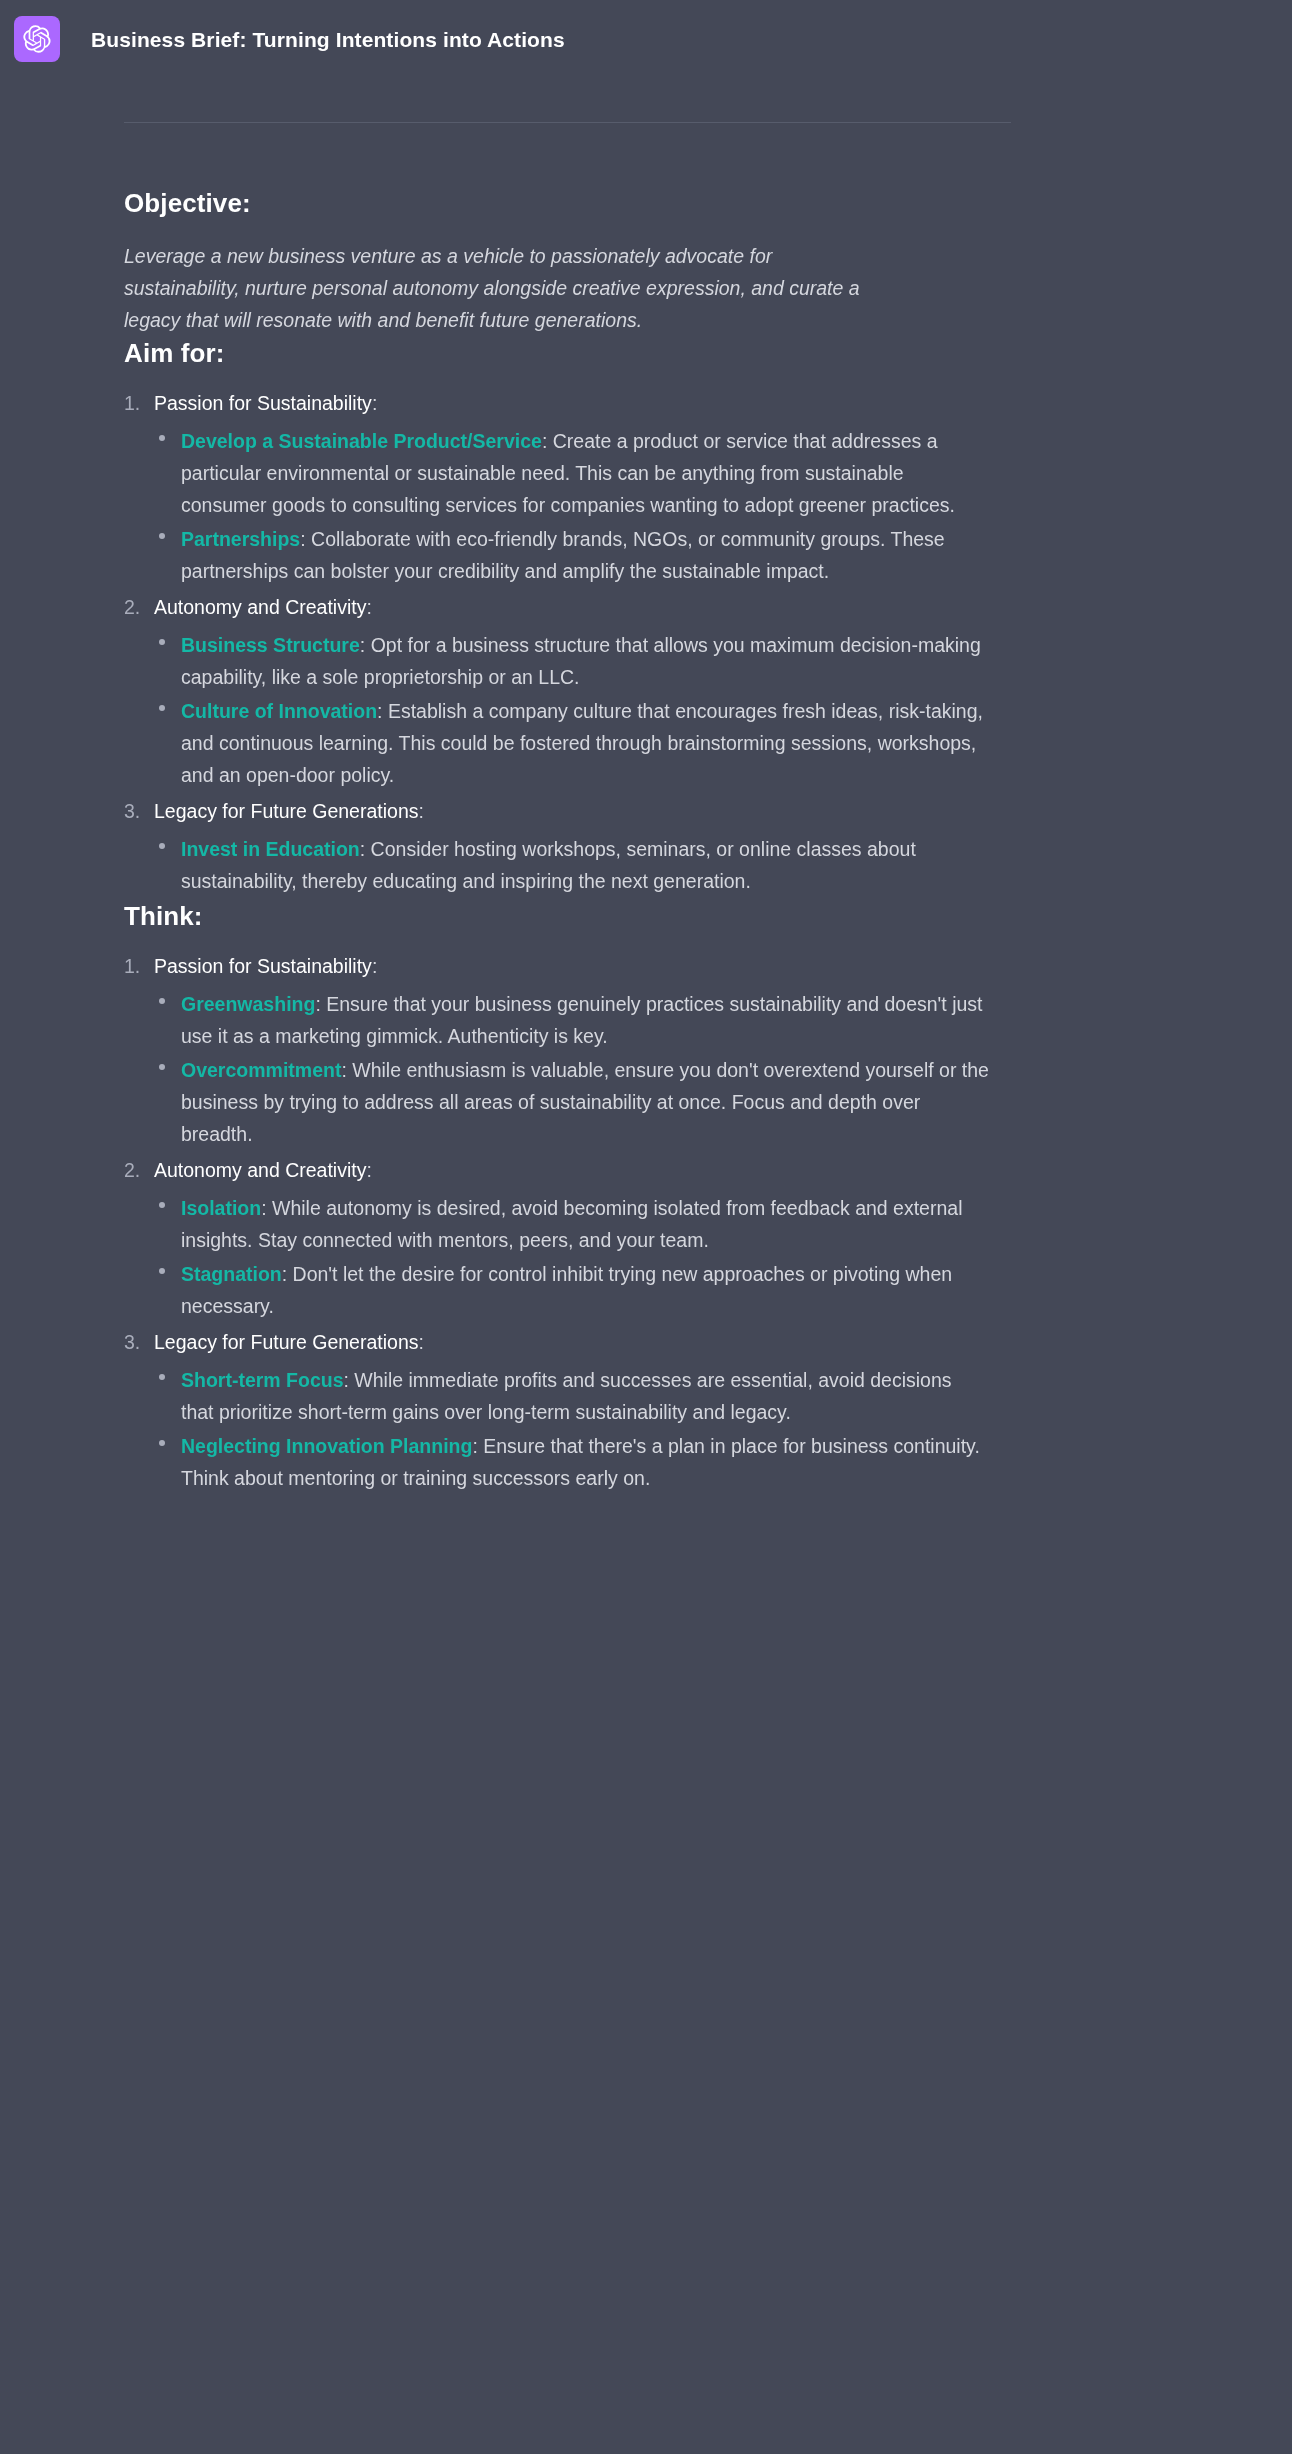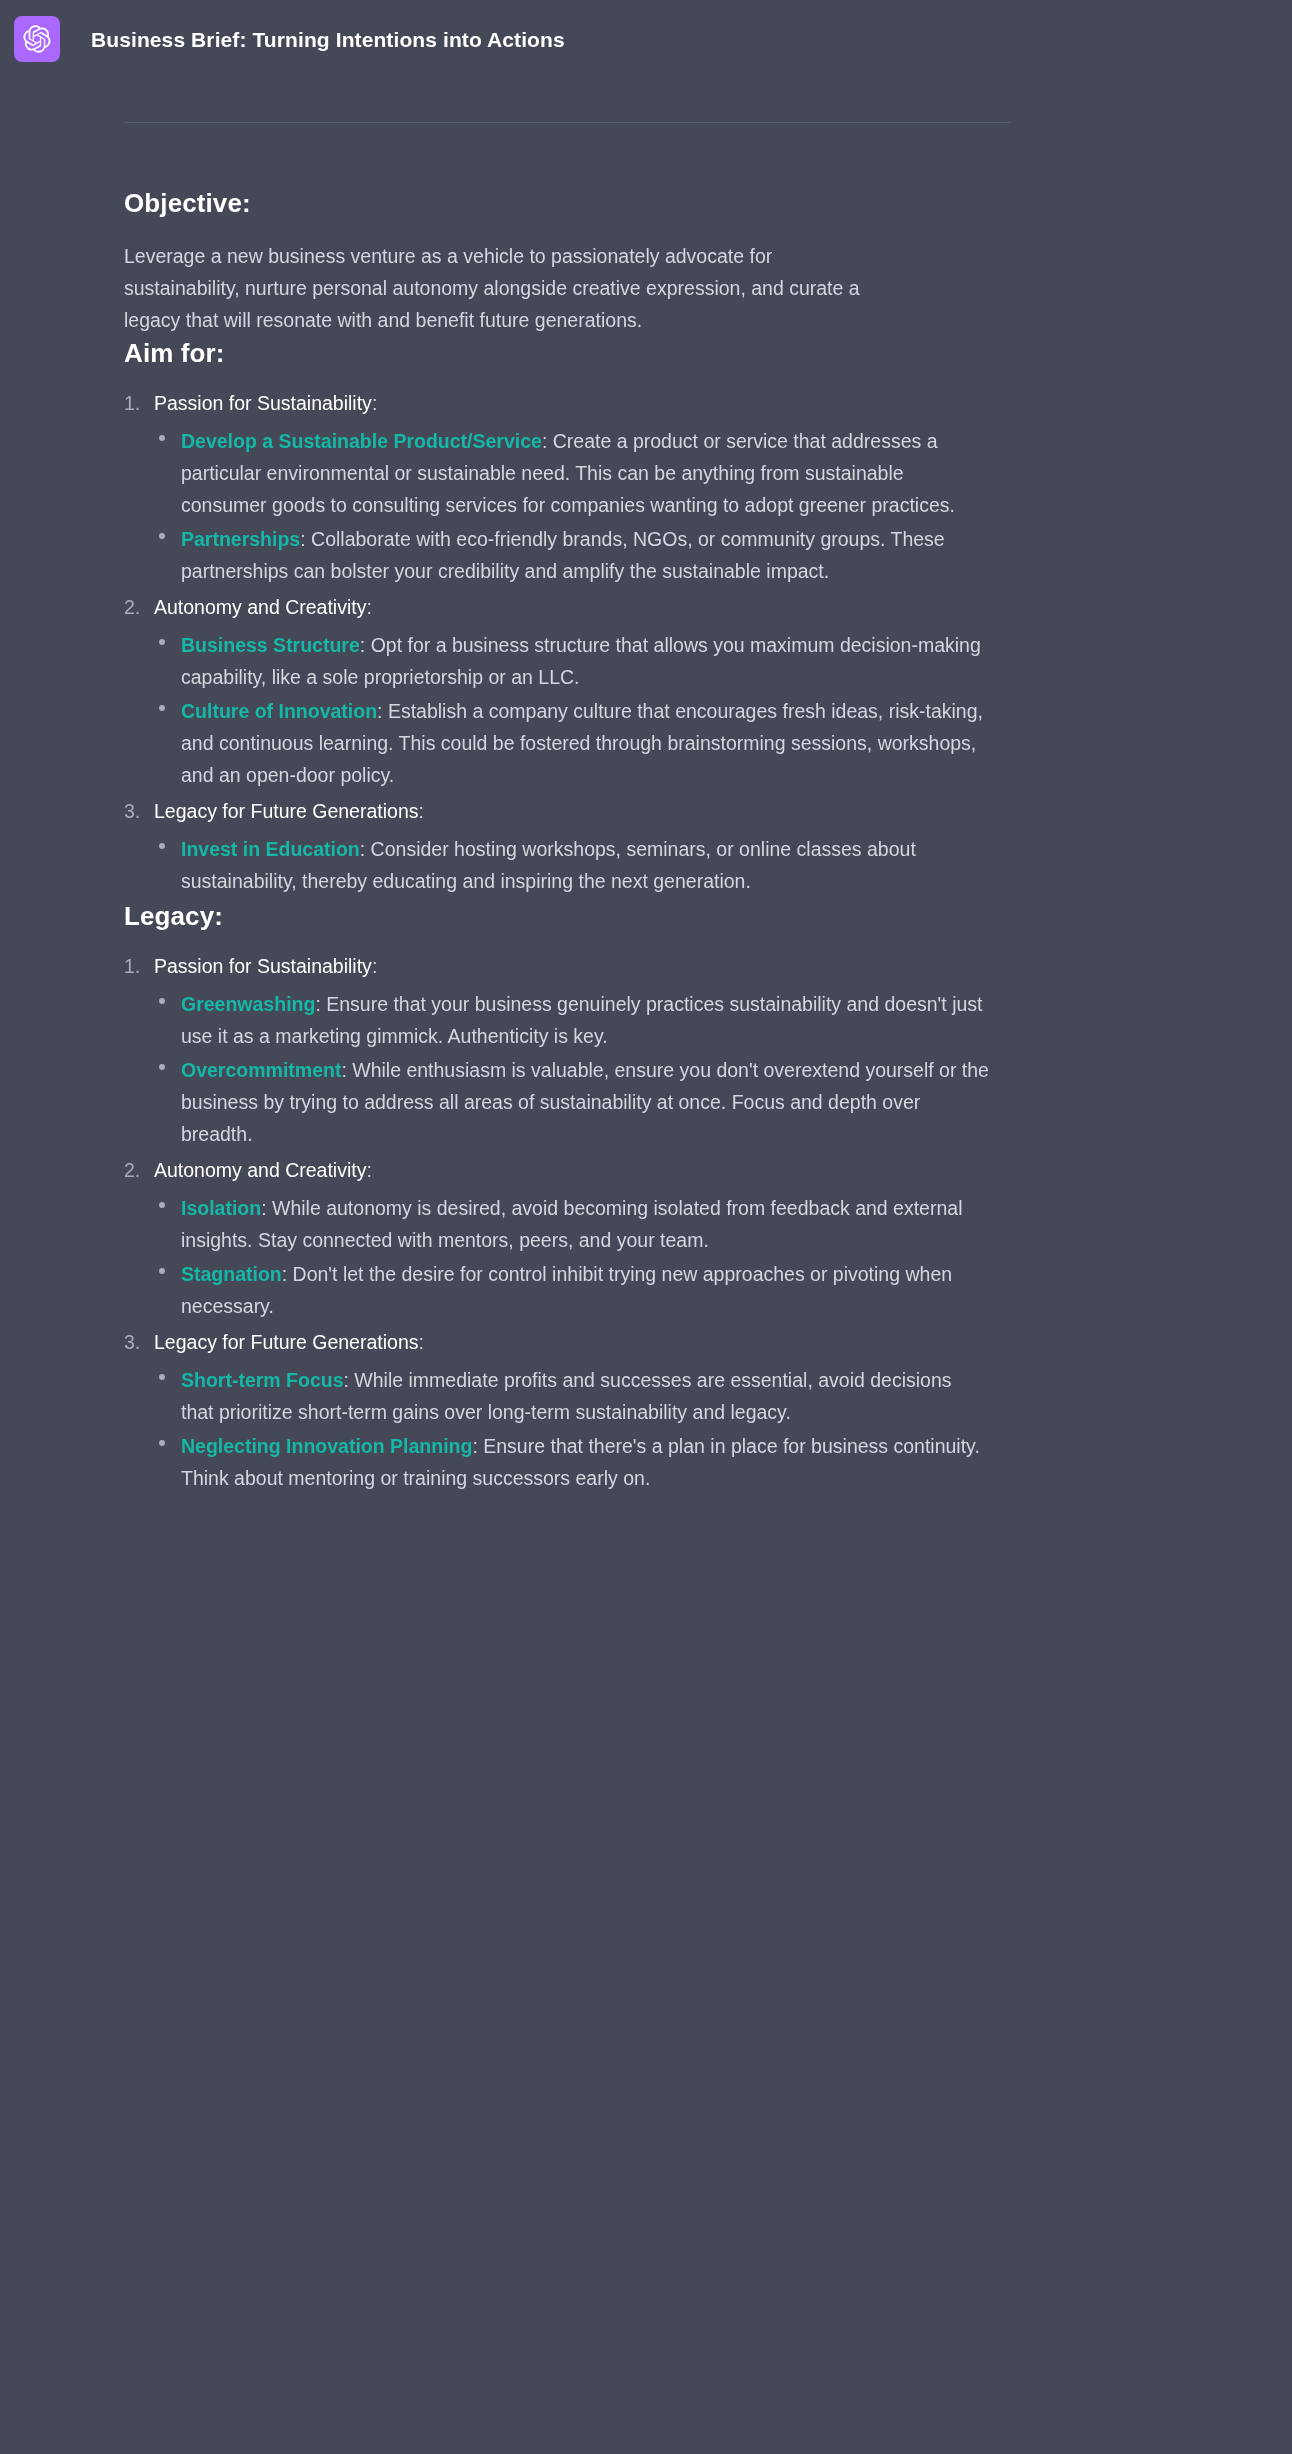--- a/index.html
+++ b/index.html
@@ -70,20 +70,21 @@
     margin: 0;
     letter-spacing: 0.1px;
   }
   .objective-block { padding-top: 63px; }
   .objective-para {
     font-size: 19.5px;
     line-height: 32px;
     color: #d5d7de;
     margin: 20px 8px 0 0;
     max-width: 740px;
+    font-style: italic;
   }
 
   .aimfor-heading { margin-top: 42px; margin-left: 3px; }
   .avoid-heading  { margin-top: 56px; margin-left: 3px; }
 
   ol.outline {
     list-style: none;
     margin: 18px 0 0 0;
     padding: 0;
     counter-reset: ol-counter;
@@ -183,21 +184,21 @@
           <li class="outline-item">
             <div class="outline-title"><b>Legacy for Future Generations</b><span class="colon">:</span></div>
             <ul class="sublist">
               <li class="sub-item"><b>Invest in Education</b><span>: Consider hosting workshops, seminars, or online classes about sustainability, thereby educating and inspiring the next generation.</span></li>
             </ul>
           </li>
         </ol>
     </div>
 
     <div>
-      <h2 class="section-heading avoid-heading">Legacy:</h2>
+      <h2 class="section-heading avoid-heading">Think:</h2>
       <ol class="outline" id="avoid-list">
           <li class="outline-item">
             <div class="outline-title"><b>Passion for Sustainability</b><span class="colon">:</span></div>
             <ul class="sublist">
               <li class="sub-item"><b>Greenwashing</b><span>: Ensure that your business genuinely practices sustainability and doesn't just use it as a marketing gimmick. Authenticity is key.</span></li>
               <li class="sub-item"><b>Overcommitment</b><span>: While enthusiasm is valuable, ensure you don't overextend yourself or the business by trying to address all areas of sustainability at once. Focus and depth over breadth.</span></li>
             </ul>
           </li>
           <li class="outline-item">
             <div class="outline-title"><b>Autonomy and Creativity</b><span class="colon">:</span></div>

